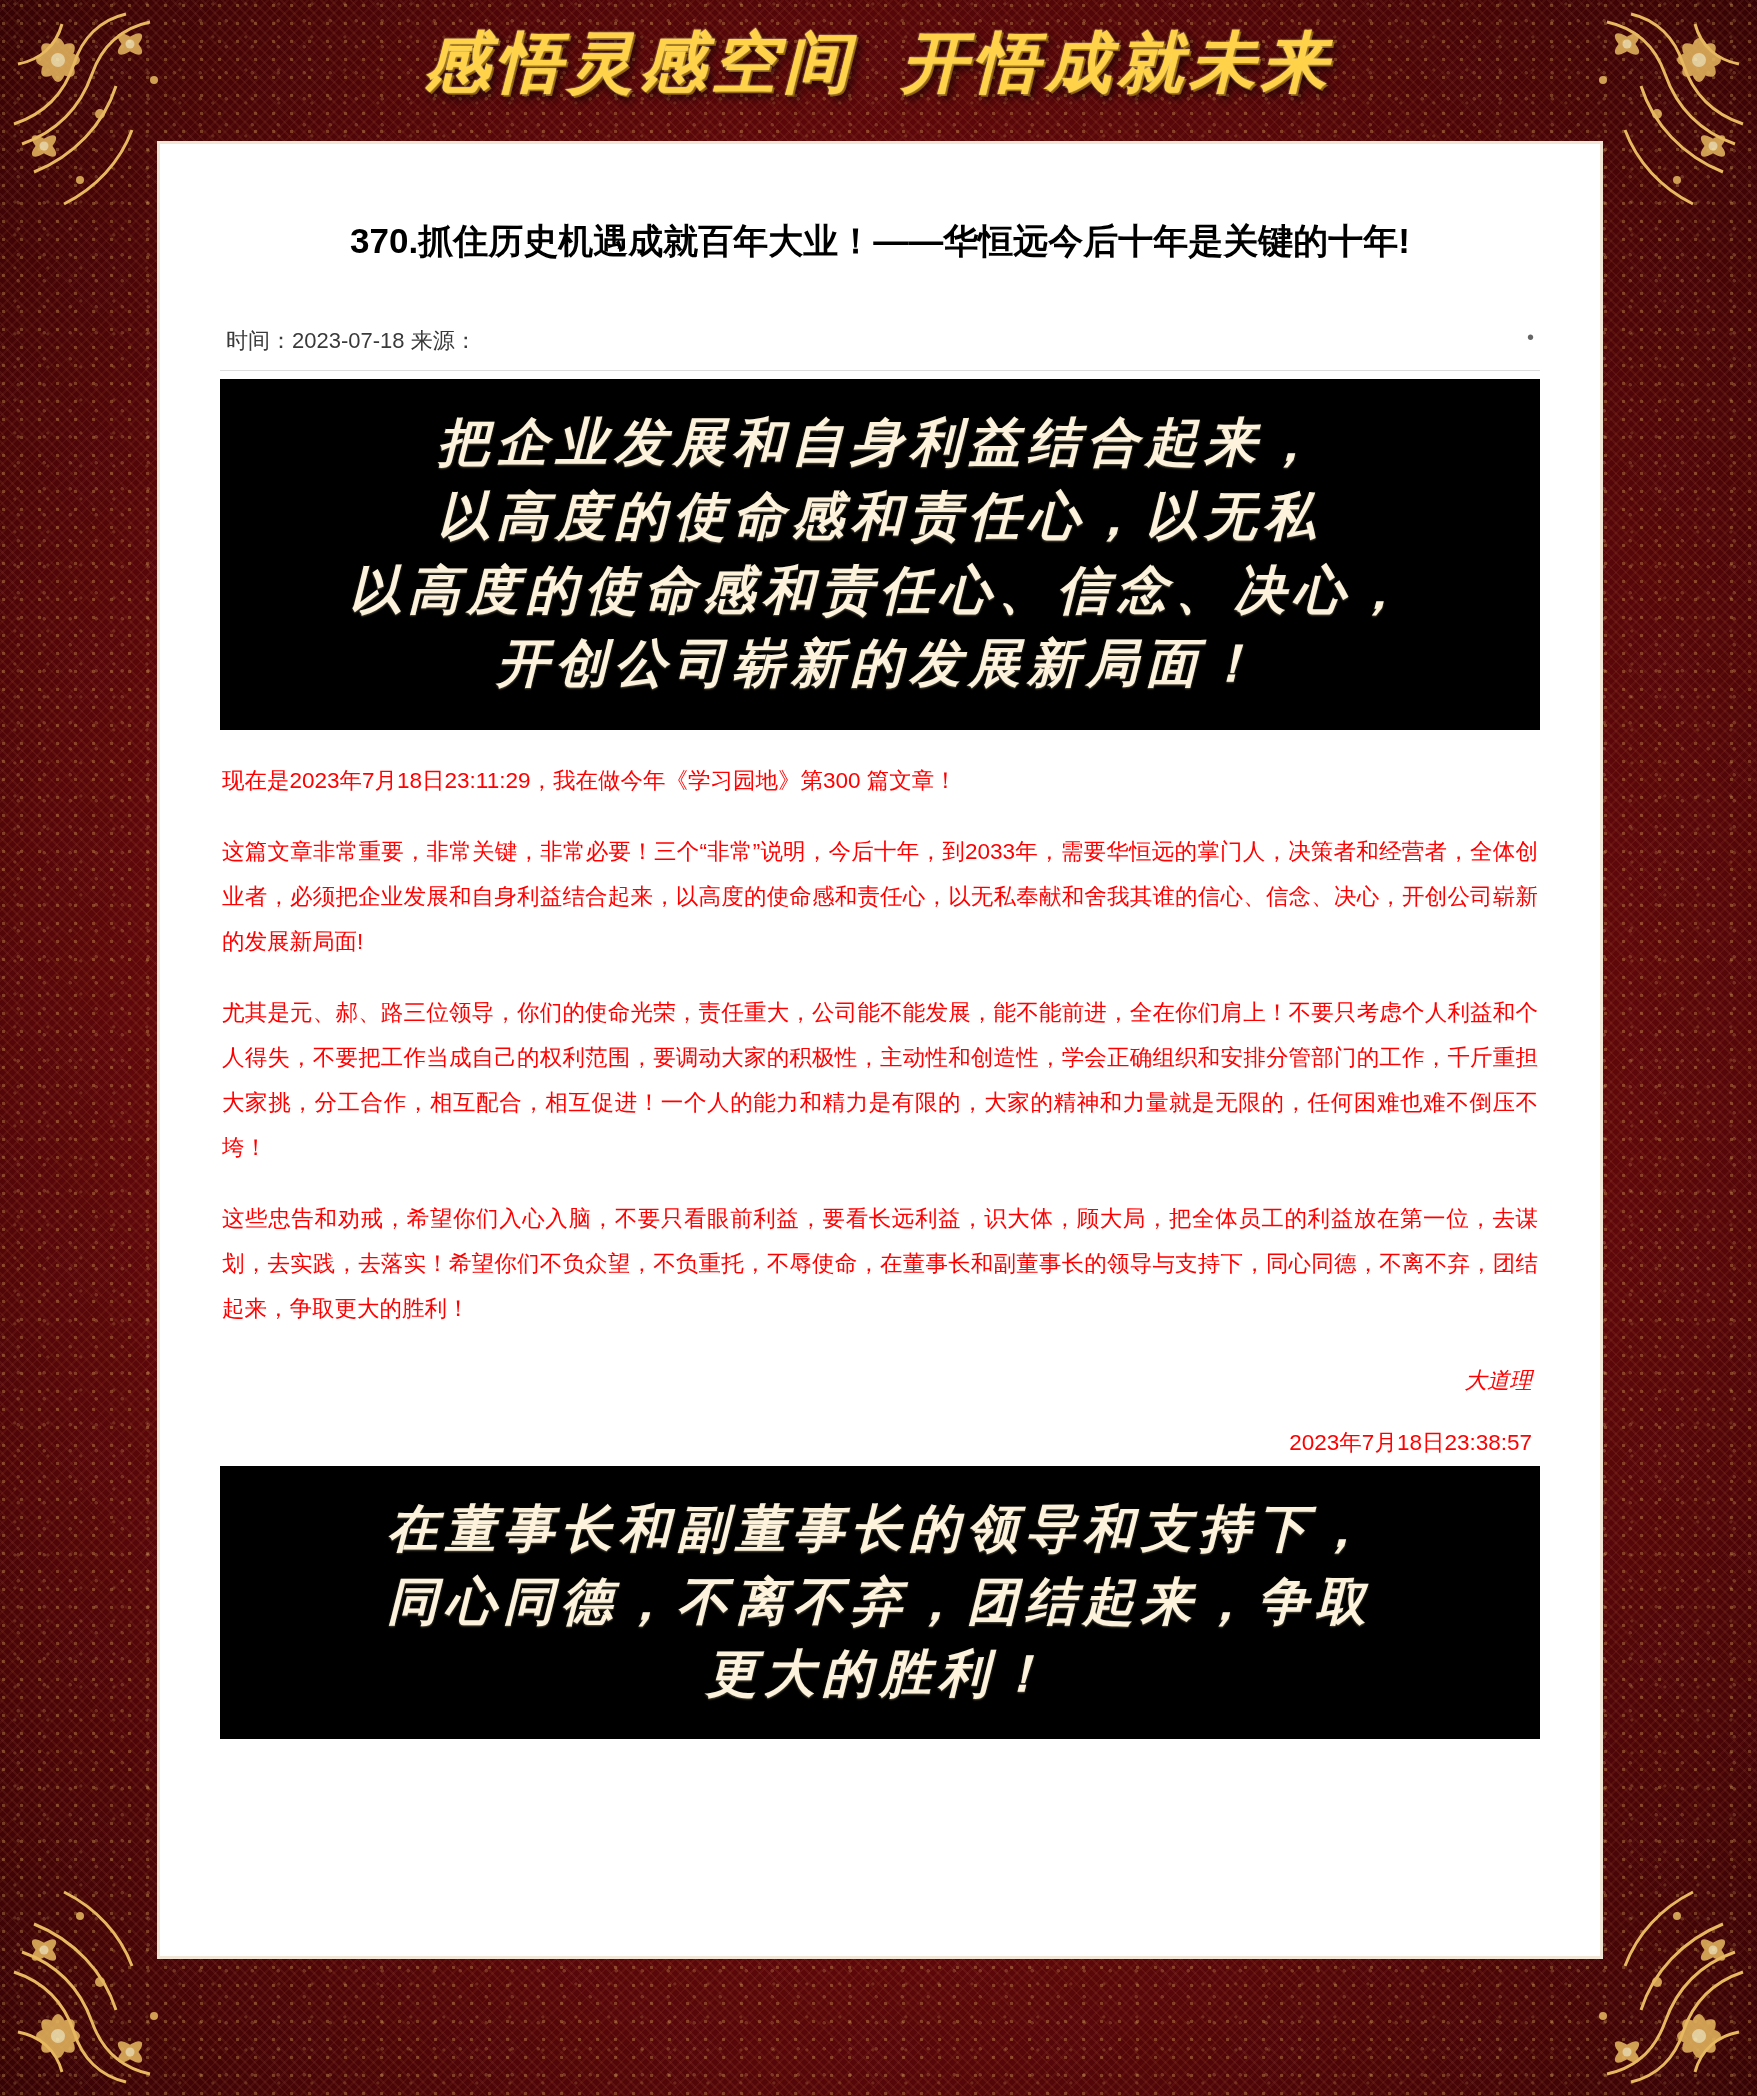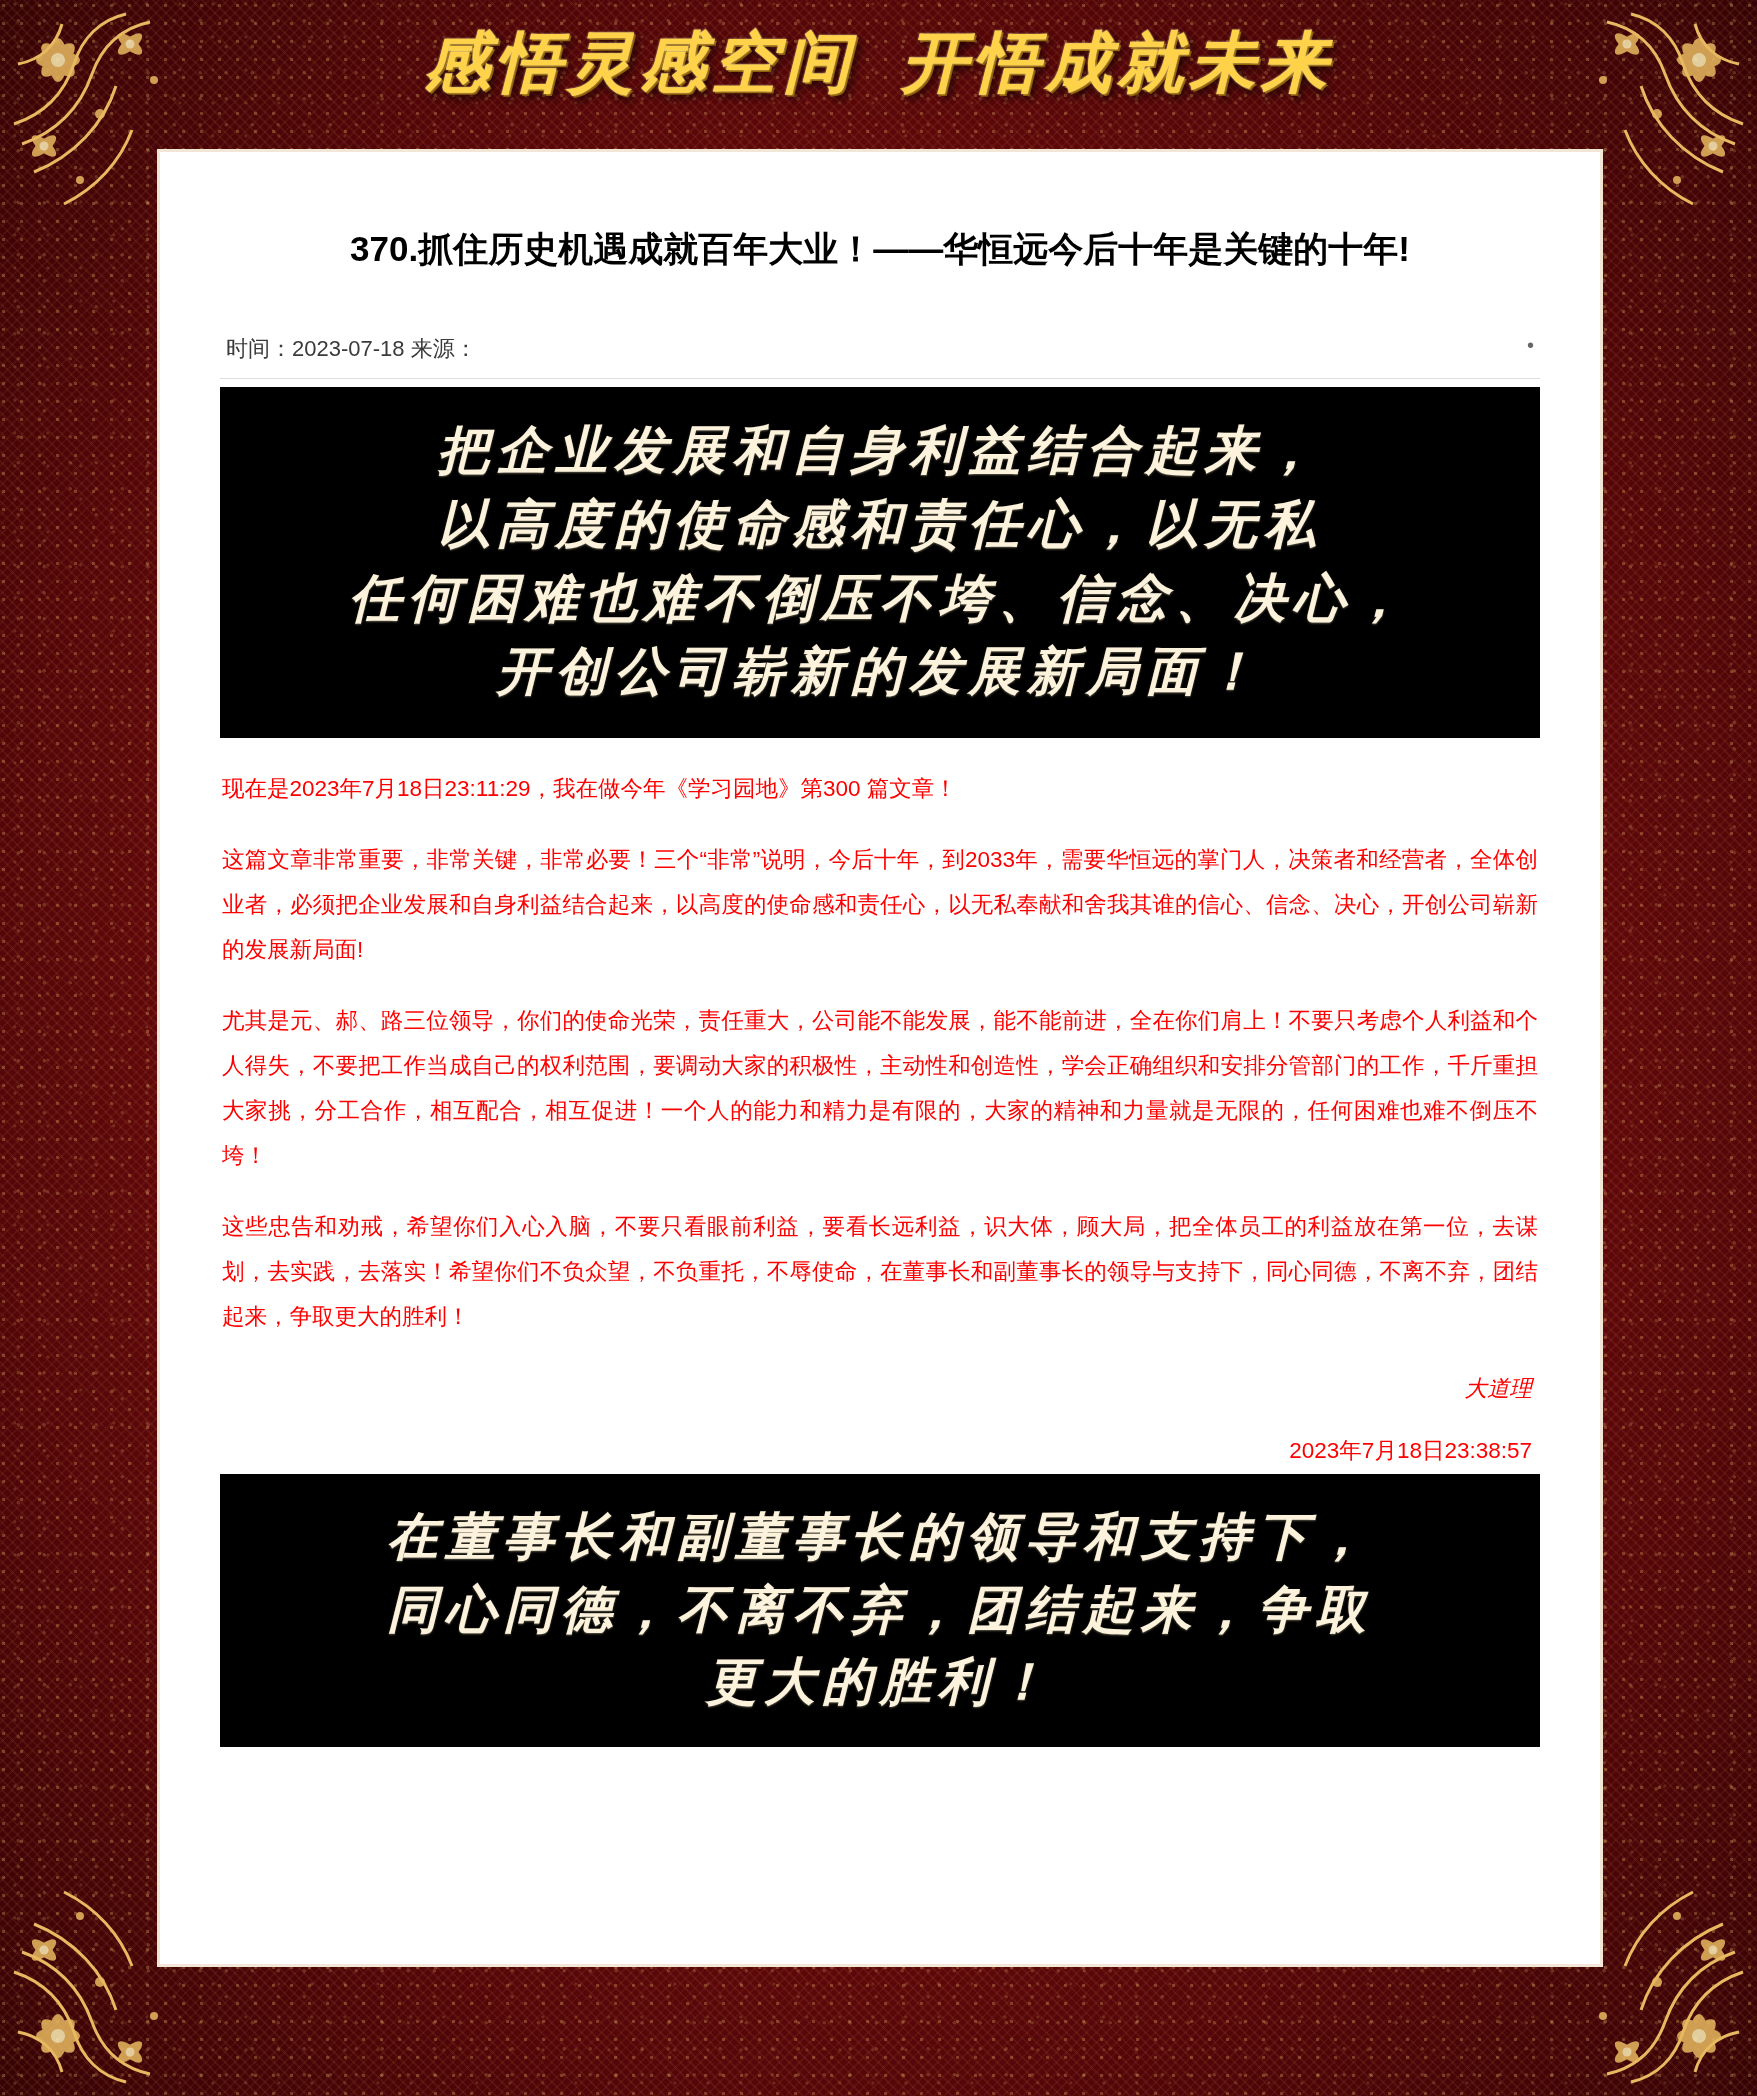--- a/index.html
+++ b/index.html
@@ -71,21 +71,21 @@
     text-shadow:
       0 0 2px #fff3b0,
       2px 2px 0 #8a5a00,
       4px 5px 10px rgba(0,0,0,0.75);
     white-space: nowrap;
   }
 
   
   .sheet {
     position: absolute;
-    top: 152px;
+    top: 144px;
     left: 160px;
     width: 1440px;
     height: 1812px;
     background: #ffffff;
     box-sizing: border-box;
     padding: 34px 58px 24px 58px;
     box-shadow: 0 0 0 3px #f2e7d6;
     overflow: hidden;
   }
 
@@ -282,21 +282,21 @@
 
     <div class="meta-row">
       <span class="meta-left">时间：2023-07-18 来源：</span>
       <span class="meta-right">•</span>
     </div>
     <div class="divider"></div>
 
     <div class="calli-block top">
       <div class="calli-line">把企业发展和自身利益结合起来，</div>
       <div class="calli-line">以高度的使命感和责任心，以无私</div>
-      <div class="calli-line">任何困难也难不倒压不垮、信念、决心，</div>
+      <div class="calli-line">以高度的使命感和责任心、信念、决心，</div>
       <div class="calli-line">开创公司崭新的发展新局面！</div>
     </div>
 
     <p class="body-red first">现在是2023年7月18日23:11:29，我在做今年《学习园地》第300 篇文章！</p>
     <p class="body-red">这篇文章非常重要，非常关键，非常必要！三个“非常”说明，今后十年，到2033年，需要华恒远的掌门人，决策者和经营者，全体创业者，必须把企业发展和自身利益结合起来，以高度的使命感和责任心，以无私奉献和舍我其谁的信心、信念、决心，开创公司崭新的发展新局面!</p>
     <p class="body-red">尤其是元、郝、路三位领导，你们的使命光荣，责任重大，公司能不能发展，能不能前进，全在你们肩上！不要只考虑个人利益和个人得失，不要把工作当成自己的权利范围，要调动大家的积极性，主动性和创造性，学会正确组织和安排分管部门的工作，千斤重担大家挑，分工合作，相互配合，相互促进！一个人的能力和精力是有限的，大家的精神和力量就是无限的，任何困难也难不倒压不垮！</p>
     <p class="body-red">这些忠告和劝戒，希望你们入心入脑，不要只看眼前利益，要看长远利益，识大体，顾大局，把全体员工的利益放在第一位，去谋划，去实践，去落实！希望你们不负众望，不负重托，不辱使命，在董事长和副董事长的领导与支持下，同心同德，不离不弃，团结起来，争取更大的胜利！</p>
 
     <div class="sign-right">大道理</div>
     <div class="sign-time">2023年7月18日23:38:57</div>

